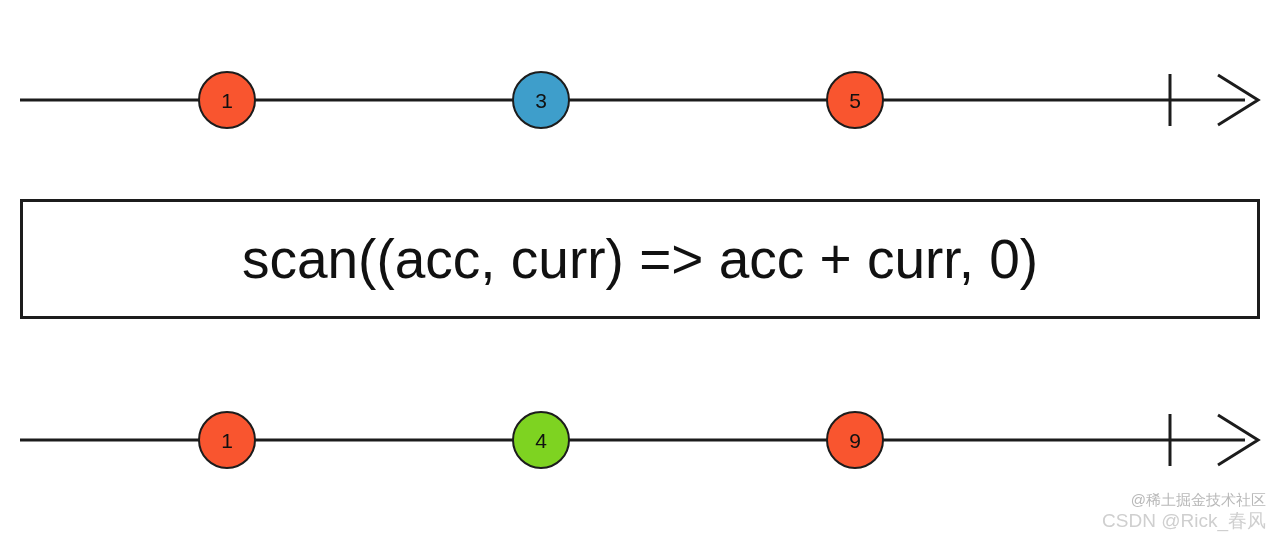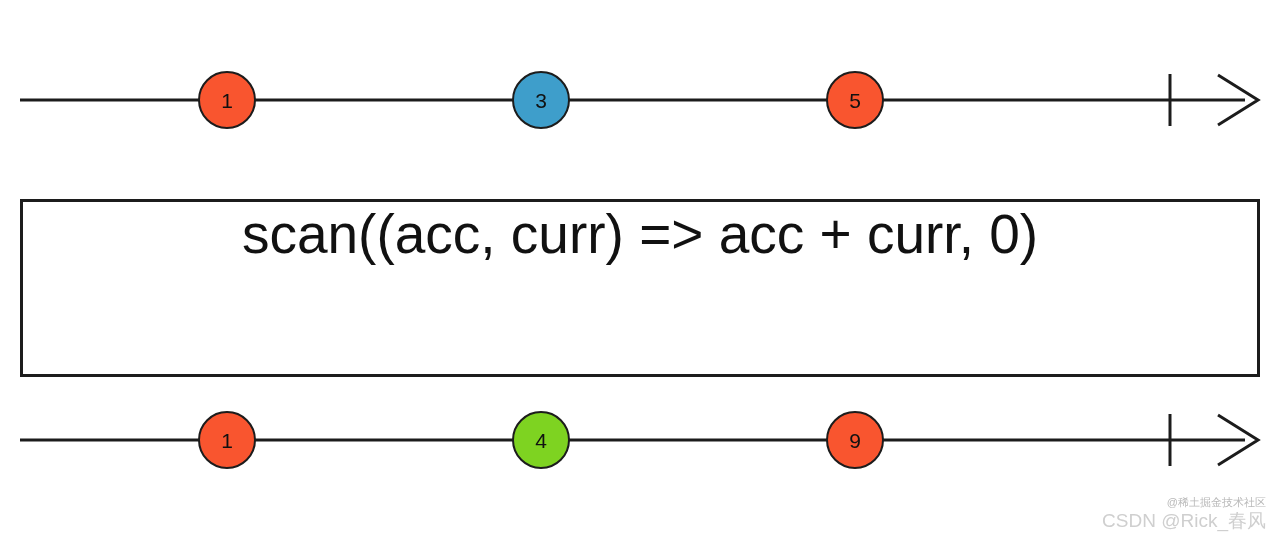--- a/index.html
+++ b/index.html
@@ -53,41 +53,42 @@
     font-family: "Liberation Sans", sans-serif;
     line-height: 1;
   }
 
   
   .op-box {
     position: absolute;
     left: 20px;
     top: 199px;
     width: 1240px;
-    height: 178px;
+    height: 120px;
     border: 3px solid #1c1c1c;
     box-sizing: border-box;
     background: #ffffff;
     display: flex;
+    align-items: center;
     justify-content: center;
   }
   .op-label {
     font-size: 55px;
     color: #111111;
     font-family: "Liberation Sans", sans-serif;
     white-space: nowrap;
     letter-spacing: 0px;
   }
 
   
   .watermark-cn {
     position: absolute;
     right: 14px;
     bottom: 30px;
-    font-size: 11px;
+    font-size: 15px;
     color: #b9b9b9;
     font-family: "Liberation Sans", sans-serif;
     white-space: nowrap;
     margin-left: 48px;
   }
   .watermark-csdn {
     position: absolute;
     right: 14px;
     bottom: 6px;
     font-size: 19px;

